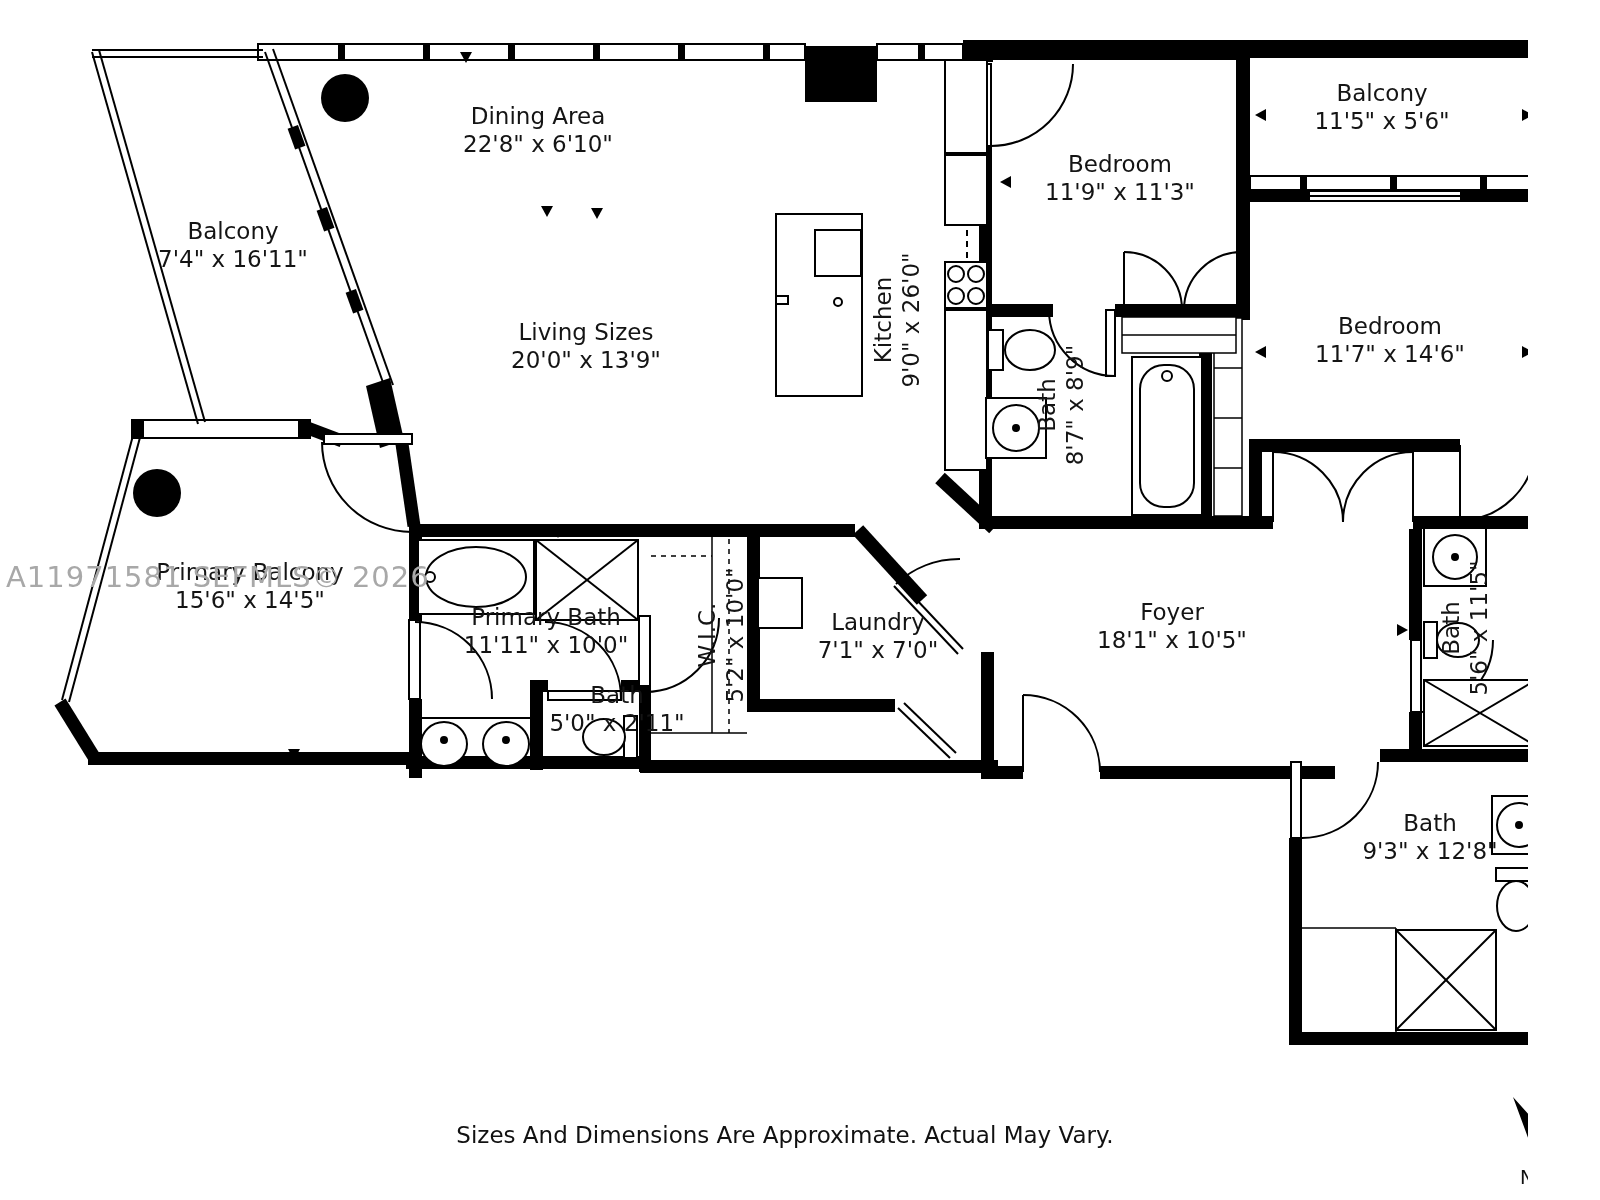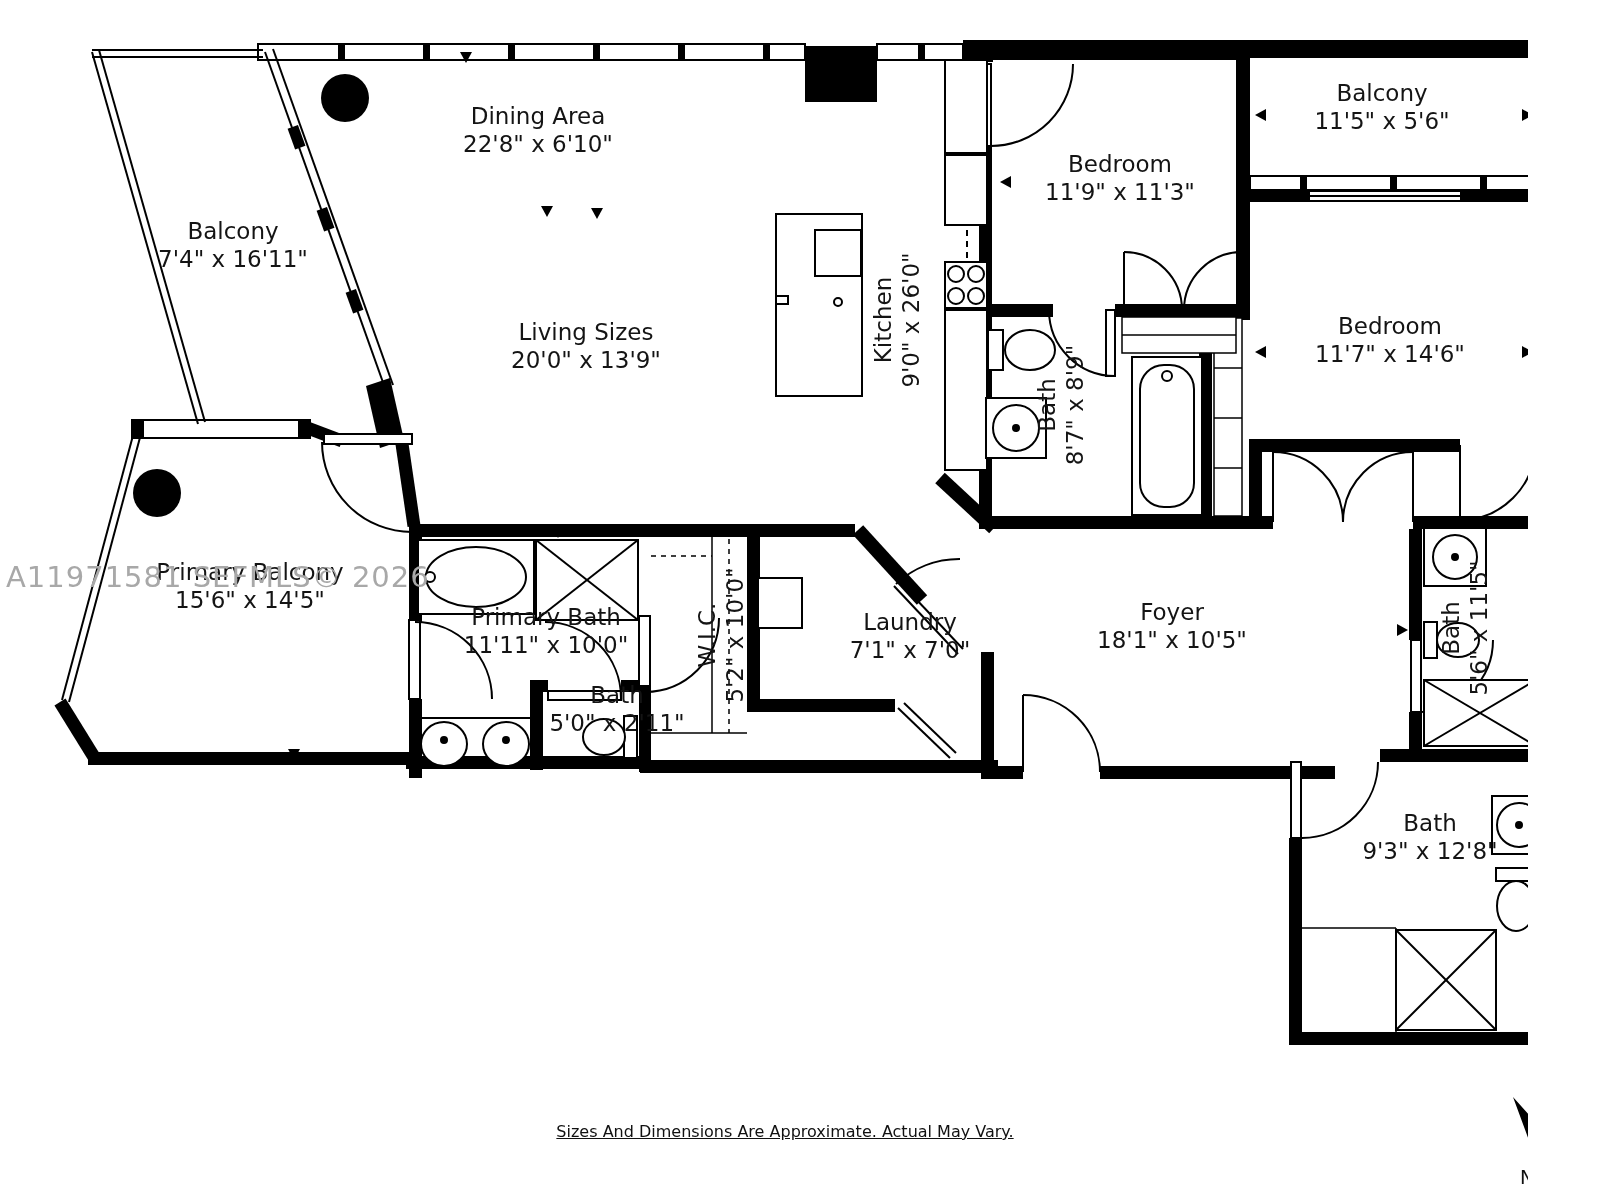--- a/index.html
+++ b/index.html
@@ -5,21 +5,21 @@
   html,body{margin:0;padding:0;background:#ffffff;}
   .plan{position:relative;width:1528px;height:1200px;background:#ffffff;overflow:hidden;
         font-family:"DejaVu Sans","Liberation Sans",sans-serif;}
   .plan svg{position:absolute;left:0;top:0;}
   .room-label{position:absolute;transform:translate(-50%,-50%);text-align:center;
       font-size:23px;line-height:1.2;color:#141414;white-space:nowrap;z-index:5;}
   .room-label.rot{transform:translate(-50%,-50%) rotate(-90deg);}
   .watermark{position:absolute;left:6px;top:560px;font-size:29px;letter-spacing:1px;
       color:#a8a8a8;z-index:6;white-space:nowrap;}
   .footer-note{position:absolute;left:0;top:1122px;width:1570px;text-align:center;
-      font-size:16px;color:#111;z-index:5;text-decoration:underline;}
+      font-size:23px;color:#111;z-index:5;}
   .north{position:absolute;left:1496px;top:1090px;width:70px;height:100px;z-index:5;}
   .north .n-label{position:absolute;left:24px;top:76px;font-size:19px;color:#111;}
 </style>
 </head>
 <body>
 
 <div class="plan">
 
   <svg viewBox="0 0 1600 1200" width="1600" height="1200">
 
@@ -293,21 +293,21 @@
     <div>11'11" x 10'0"</div>
   </div>
   <div class="room-label" style="left:617px;top:710px">
     <div>Bath</div>
     <div>5'0" x 2'11"</div>
   </div>
   <div class="room-label rot" style="left:722px;top:635px">
     <div>W.I.C.</div>
     <div>5'2" x 10'0"</div>
   </div>
-  <div class="room-label" style="left:910px;top:637px">
+  <div class="room-label" style="left:878px;top:637px">
     <div>Laundry</div>
     <div>7'1" x 7'0"</div>
   </div>
   <div class="room-label" style="left:1172px;top:627px">
     <div>Foyer</div>
     <div>18'1" x 10'5"</div>
   </div>
   <div class="room-label rot" style="left:1466px;top:628px">
     <div>Bath</div>
     <div>5'6" x 11'5"</div>

